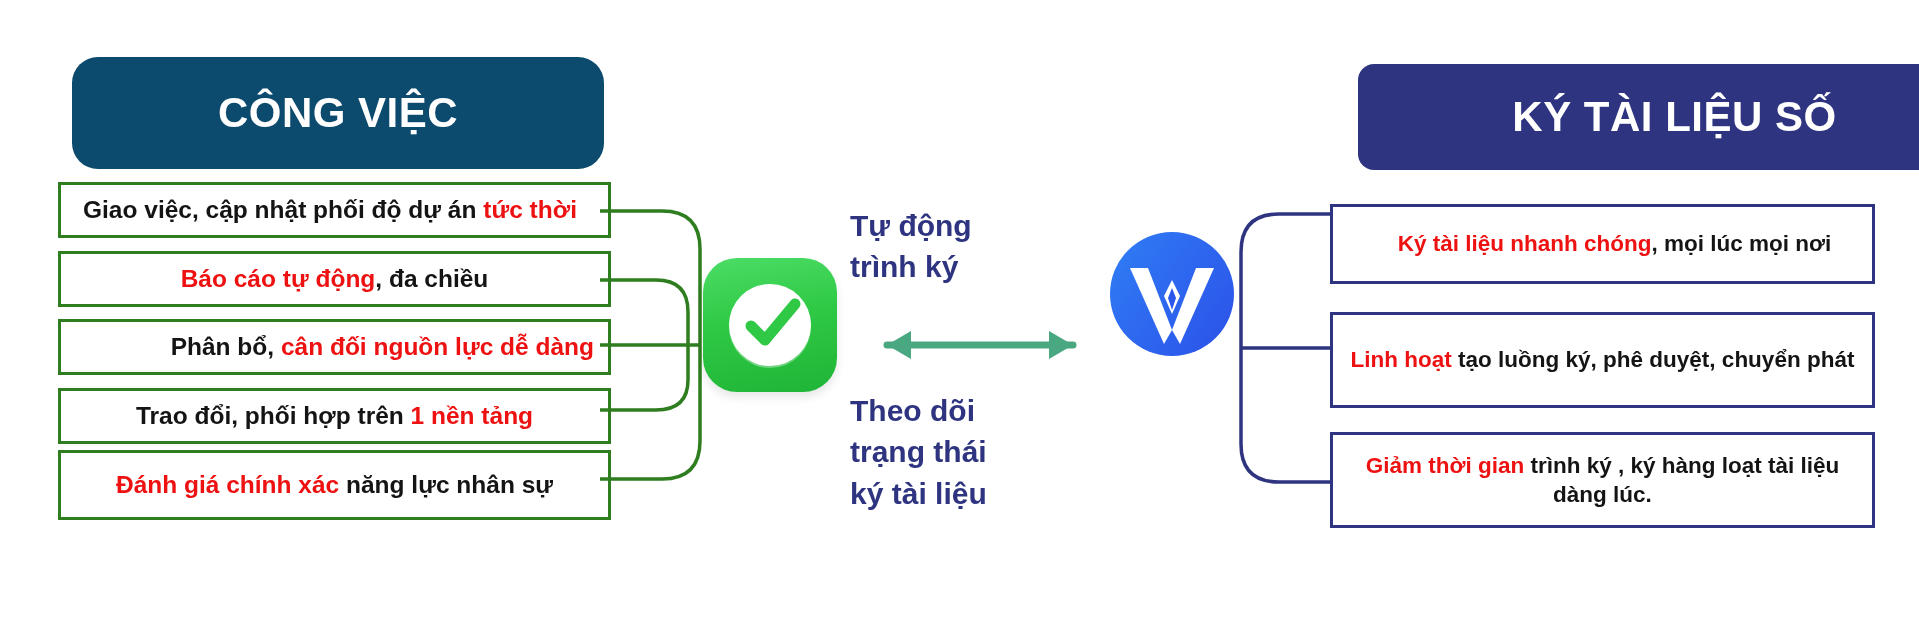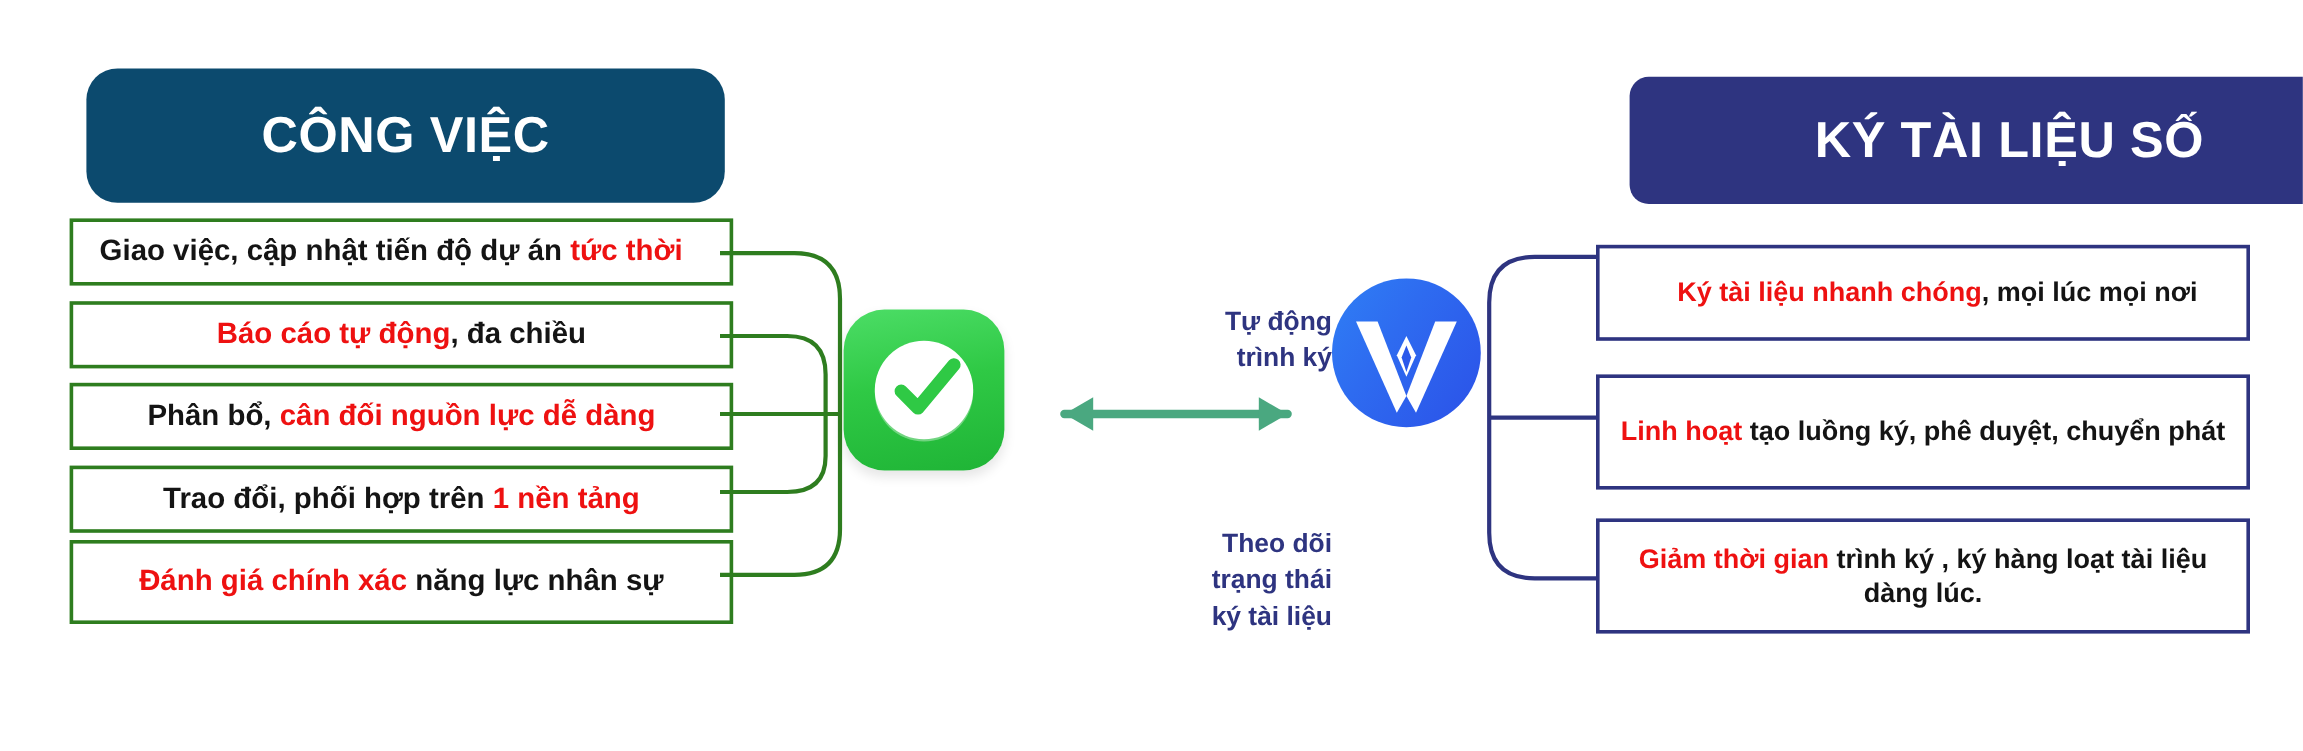--- a/index.html
+++ b/index.html
@@ -62,21 +62,21 @@
     font-size: 24.5px;
     font-weight: bold;
     color: #141414;
     text-align: center;
     line-height: 1.25;
   }
   .left-box.first { justify-content: flex-start; padding-left: 22px; }
 
   #lbox-0 { top: 182px; height: 56px; }
   #lbox-1 { top: 251px; height: 56px; }
-  #lbox-2 { top: 319px; height: 56px; }
+  #lbox-2 { top: 319px; height: 56px; justify-content: flex-end; }
   #lbox-3 { top: 388px; height: 56px; }
   #lbox-4 { top: 450px; height: 70px; }
 
   
   .right-box {
     position: absolute;
     left: 1330px;
     width: 545px;
     background: #ffffff;
     border: 3px solid #2E3480;
@@ -123,41 +123,40 @@
     border-radius: 50%;
     background: linear-gradient(125deg, #2F7FF5 0%, #2E6BF0 40%, #2B51E8 100%);
     overflow: hidden;
   }
   #wesign-icon svg { position: absolute; left: 0; top: 0; }
 
   
   .center-label {
     position: absolute;
     width: 260px;
-    text-align: right;
+    text-align: left;
     color: #2E3480;
     font-weight: bold;
-    font-size: 22px;
+    font-size: 30px;
     line-height: 1.38;
     white-space: pre-line;
-    margin-top: 48px;
   }
   #label-top    { left: 850px; top: 205px; }
   #label-bottom { left: 850px; top: 390px; }
 
   #center-arrow { position: absolute; left: 865px; top: 325px; }
 </style>
 </head>
 <body>
 
 <div class="header-pill" id="work-header">CÔNG VIỆC</div>
 
 <div class="left-box first" id="lbox-0">
   <span>
-    <span>Giao việc, cập nhật tiến độ  dự án </span><span class="hl">tức thời</span><span></span>
+    <span>Giao việc, cập nhật phối độ  dự án </span><span class="hl">tức thời</span><span></span>
   </span>
 </div>
 
 <div class="left-box" id="lbox-1">
   <span>
     <span></span><span class="hl">Báo cáo tự động</span><span>, đa chiều</span>
   </span>
 </div>
 
 <div class="left-box" id="lbox-2">

